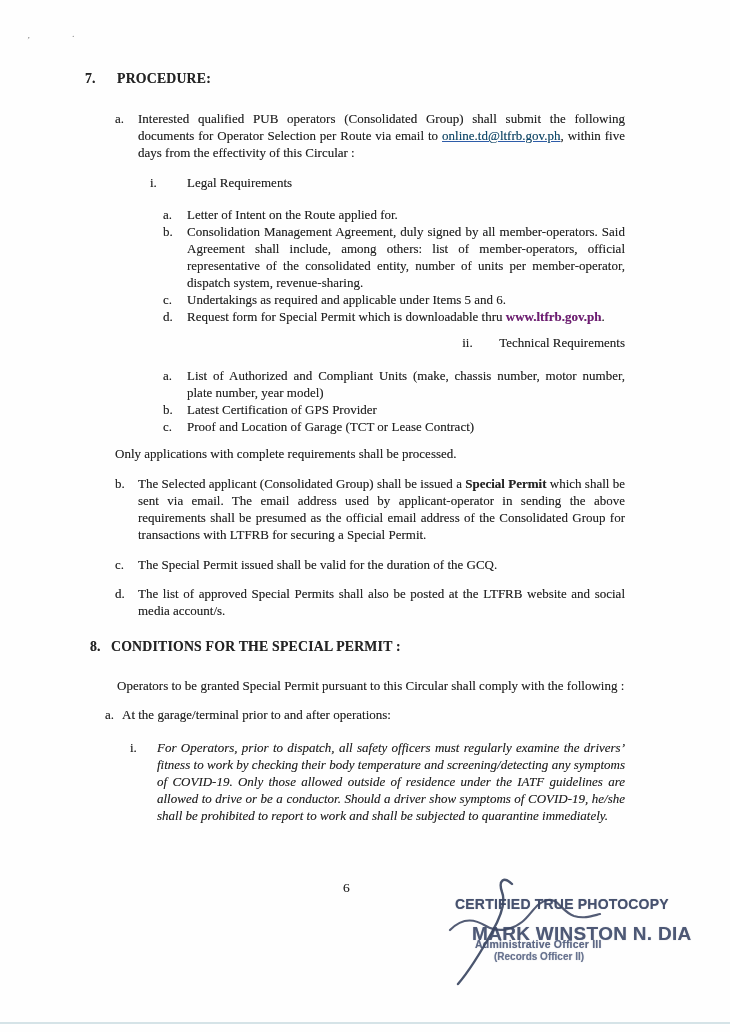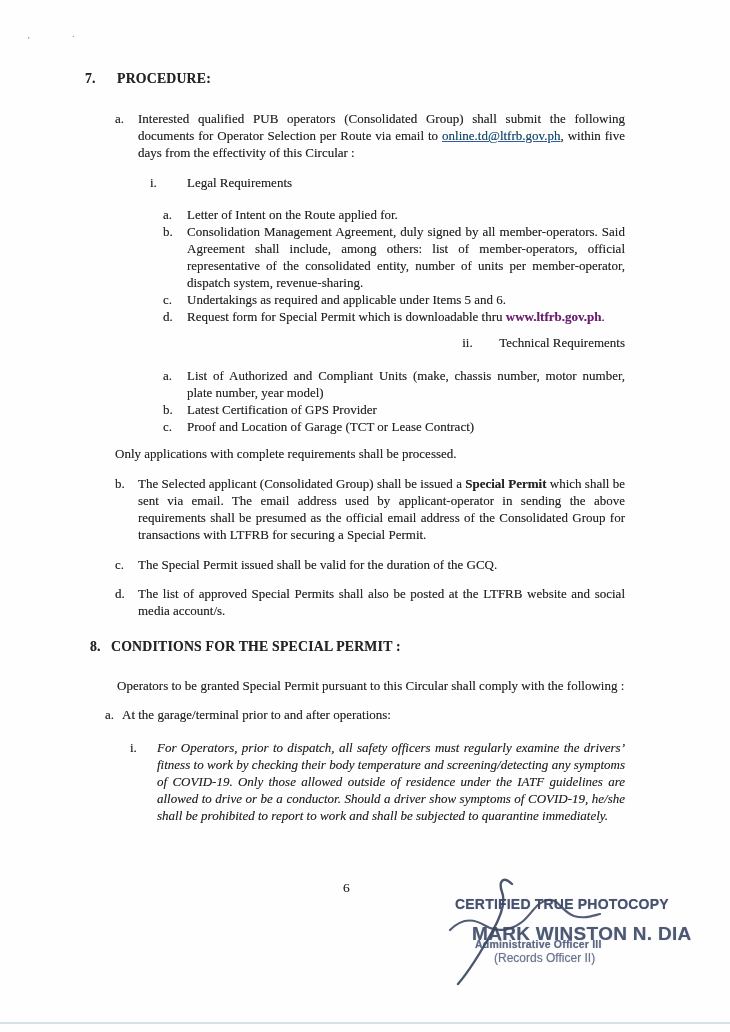--- a/index.html
+++ b/index.html
@@ -105,21 +105,21 @@
   }
   .stamp-title {
     left: 55px; top: 68px;
     font-size: 10.5px; font-weight: bold;
     letter-spacing: 0.2px;
     color: #5d6885;
     text-shadow: 0 0 1px rgba(93,104,133,0.55);
   }
   .stamp-subtitle {
     left: 74px; top: 81px;
-    font-size: 12px; font-weight: normal;
+    font-size: 10px; font-weight: bold;
     color: #68738f;
     text-shadow: 0 0 1px rgba(104,115,143,0.5);
   }
   .signature { position: absolute; left: 0; top: 0; }
 
   .stray-mark {
     position: absolute;
     font-size: 10px;
     color: #8d8d8d;
   }

